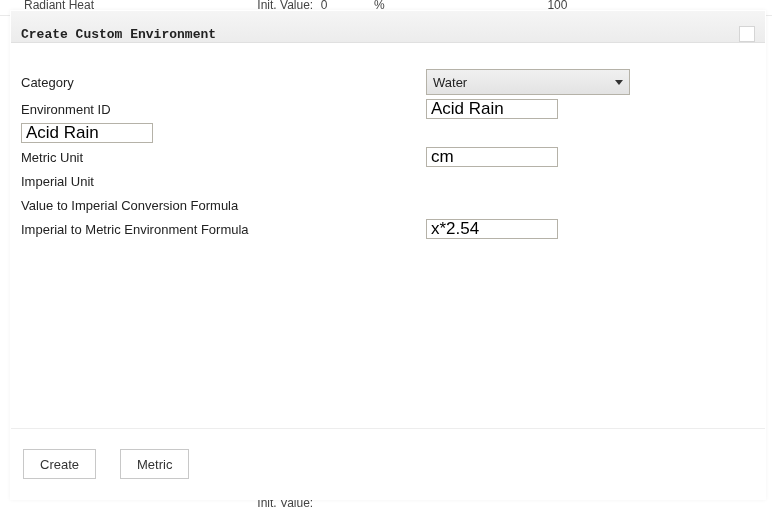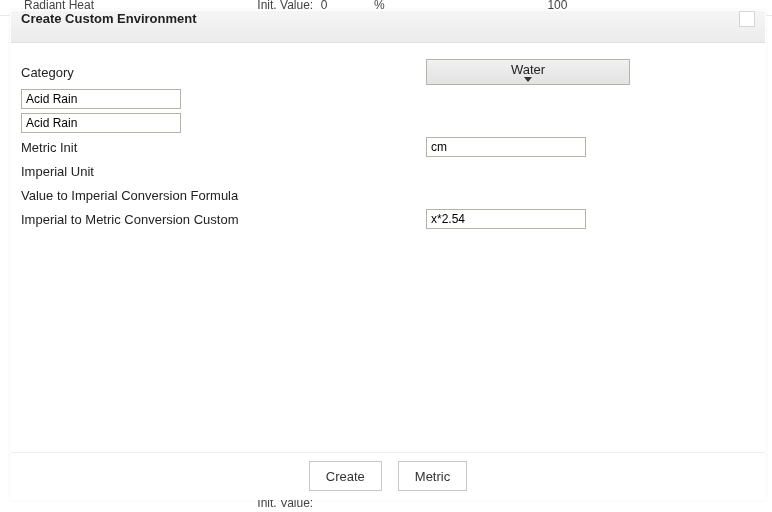--- a/index.html
+++ b/index.html
@@ -37,23 +37,24 @@
       border: 1px solid #ffffff;
       box-shadow: 0 0 4px rgba(0,0,0,0.05);
       display: flex;
       flex-direction: column;
     }
     .titlebar {
       background: linear-gradient(#f5f5f5, #ececec);
       border-bottom: 1px solid #e0e0e0;
       height: 32px;
       display: flex;
-      align-items: flex-start;
+      align-items: flex-end;
       padding: 0 10px;
       justify-content: space-between;
+      font-family: Liberation Mono, monospace;
     }
     .title-text {
       font-weight: bold;
       font-size: 13px;
       color: #222;
     }
     .title-square {
       width: 16px;
       height: 16px;
       border: 1px solid #d5d5d5;
@@ -80,50 +81,49 @@
       width: 210px;
     }
 
     .combo {
       width: 204px;
       height: 24px;
       border: 1px solid #b5b2a8;
       background: linear-gradient(#f0f0f0,#e3e3e3);
       display: flex;
       align-items: center;
-      justify-content: center;
+      justify-content: space-between;
       padding: 12px 6px;
       font-size: 13px;
       color: #222;
       cursor: default;
-      flex-direction: column;
     }
     .combo .tri {
       width: 0; height: 0;
       border-left: 4px solid transparent;
       border-right: 4px solid transparent;
       border-top: 5px solid #333;
     }
 
     .text-input {
-      width: 160px;
+      width: 132px;
       height: 20px;
       border: 1px solid #b5b2a8;
       padding: 7px 4px;
-      font-size: 12px;
+      font-size: 17px;
       color: #000;
       outline: none;
     }
 
     .button-bar {
       border-top: 1px solid #ededed;
-      padding: 8px 12px;
-      display: flex;
-      justify-content: center;
-      gap: 16px;
+      padding: 20px 12px;
+      display: flex;
+      justify-content: flex-start;
+      gap: 24px;
     }
     .btn {
       min-width: 64px;
       height: 30px;
       padding: 0 16px;
       border: 1px solid #c8c8c8;
       background: #fff;
       font-size: 13px;
       color: #333;
       cursor: pointer;
@@ -145,59 +145,60 @@
 </div>
 
 <div class="dialog">
   <div class="titlebar">
     <span class="title-text">Create Custom Environment</span>
     <div class="title-square"></div>
   </div>
 
   <div class="form-area">
 
-    <div class="form-row" style="height:30px;">
+    <div class="form-row" style="height:30px;margin-top:10px;">
       <div class="form-label">Category</div>
       <div class="form-control-cell">
         <div class="combo">
           <span>Water</span>
           <span class="tri"></span>
         </div>
       </div>
     </div>
 
     <div class="form-row">
+      <div class="form-label">Environment ID</div>
       <div class="form-control-cell">
         <input class="text-input" type="text" value="Acid Rain" style="">
       </div>
     </div>
 
     <div class="form-row">
       <div class="form-control-cell">
         <input class="text-input" type="text" value="Acid Rain" style="">
       </div>
     </div>
 
     <div class="form-row">
-      <div class="form-label">Metric Init</div>
+      <div class="form-label">Metric Unit</div>
       <div class="form-control-cell">
         <input class="text-input" type="text" value="cm" style="">
       </div>
     </div>
 
     <div class="form-row">
       <div class="form-label">Imperial Unit</div>
     </div>
 
     <div class="form-row">
       <div class="form-label">Value to Imperial Conversion Formula</div>
     </div>
 
     <div class="form-row">
-      <div class="form-label">Imperial to Metric Conversion Custom</div>
+      <div class="form-label">Imperial to Metric Environment Formula</div>
       <div class="form-control-cell">
         <input class="text-input" type="text" value="x*2.54" style="">
       </div>
     </div>
 
   </div>
 
   <div class="button-bar">
     <button class="btn">Create</button>
     <button class="btn">Metric</button>

